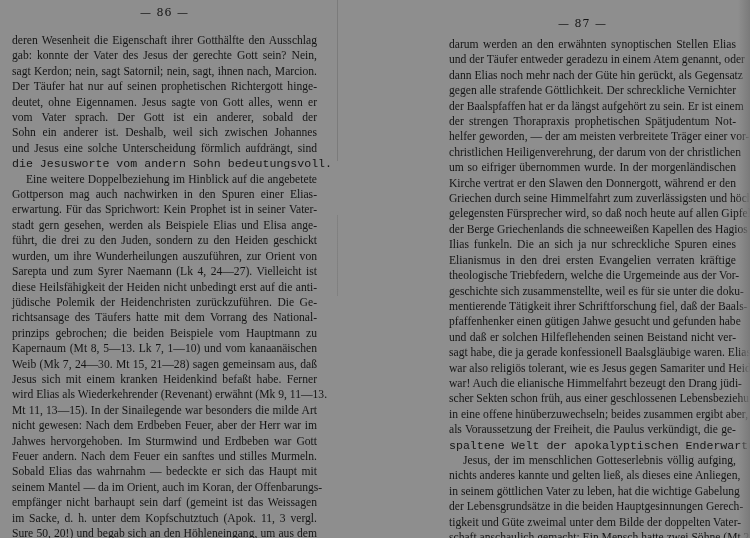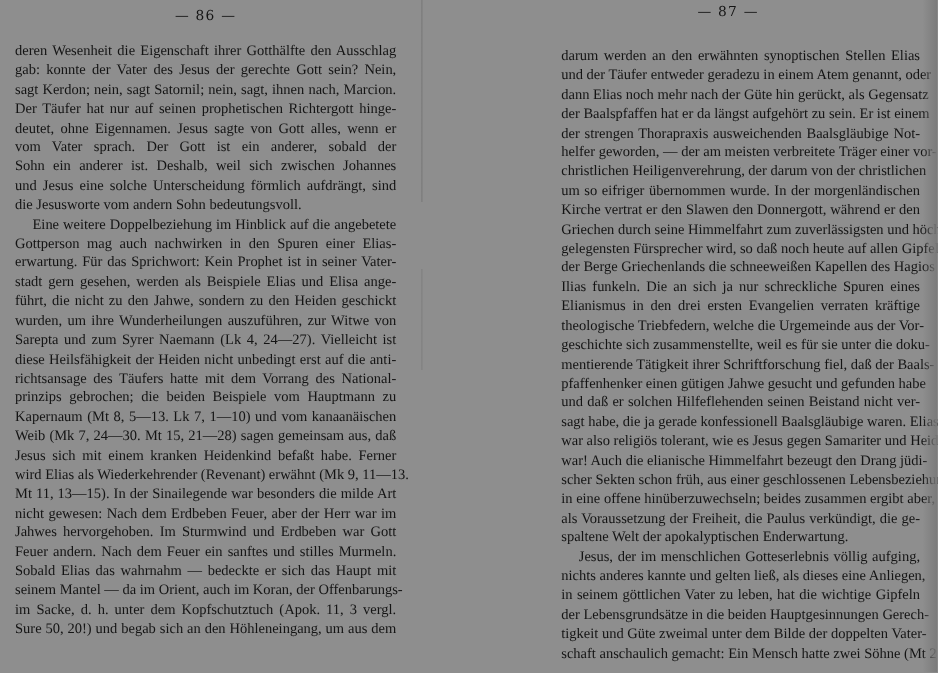--- a/index.html
+++ b/index.html
@@ -20,31 +20,31 @@
       opacity:.6;
     }
     .edge-right {
       position:absolute; right:0; top:0; width:12px; height:538px;
       background:linear-gradient(90deg, transparent, #7a7a7a);
     }
     .pagenum {
       position:absolute; font-size:11px; letter-spacing:1px;
     }
     .page-left .pagenum { left:140px; top:6px; }
-    .page-right .pagenum { left:178px; top:3px; }
+    .page-right .pagenum { left:178px; top:17px; }
     .text {
       position:absolute;
       font-size:11.6px; line-height:15.4px;
       text-align:justify;
       font-family:"Liberation Serif", "DejaVu Serif", serif;
     }
     .page-left .text { left:12px; top:33px; width:305px; }
     .page-right .text { left:69px; top:37px; width:287px; }
     .line { display:block; white-space:nowrap; text-align-last:justify; }
-    .line.last { text-align-last:left; }
+    .line.last { text-align-last:left;font-family:Liberation Mono, monospace; }
     .line.indent { padding-left:14px; }
   </style>
 </head>
 <body>
 
 <div class="spread">
 
   <div class="page page-left">
     <div class="pagenum">— 86 —</div>
     <div class="text" id="left-body">
@@ -54,51 +54,54 @@
         <span class="line">Der Täufer hat nur auf seinen prophetischen Richtergott hinge-</span>
         <span class="line">deutet, ohne Eigennamen. Jesus sagte von Gott alles, wenn er</span>
         <span class="line">vom Vater sprach. Der Gott ist ein anderer, sobald der</span>
         <span class="line">Sohn ein anderer ist. Deshalb, weil sich zwischen Johannes</span>
         <span class="line">und Jesus eine solche Unterscheidung förmlich aufdrängt, sind</span>
         <span class="line last">die Jesusworte vom andern Sohn bedeutungsvoll.</span>
         <span class="line indent">Eine weitere Doppelbeziehung im Hinblick auf die angebetete</span>
         <span class="line">Gottperson mag auch nachwirken in den Spuren einer Elias-</span>
         <span class="line">erwartung. Für das Sprichwort: Kein Prophet ist in seiner Vater-</span>
         <span class="line">stadt gern gesehen, werden als Beispiele Elias und Elisa ange-</span>
-        <span class="line">führt, die nicht zu den Jahwe, sondern zu den Heiden geschickt</span>
-        <span class="line">wurden, um ihre Wunderheilungen auszuführen, zur Witwe von</span>
+        <span class="line">führt, die drei zu den Juden, sondern zu den Heiden geschickt</span>
+        <span class="line">wurden, um ihre Wunderheilungen auszuführen, zur Orient von</span>
         <span class="line">Sarepta und zum Syrer Naemann (Lk 4, 24—27). Vielleicht ist</span>
         <span class="line">diese Heilsfähigkeit der Heiden nicht unbedingt erst auf die anti-</span>
+        <span class="line">jüdische Polemik der Heidenchristen zurückzuführen. Die Ge-</span>
         <span class="line">richtsansage des Täufers hatte mit dem Vorrang des National-</span>
         <span class="line">prinzips gebrochen; die beiden Beispiele vom Hauptmann zu</span>
         <span class="line">Kapernaum (Mt 8, 5—13. Lk 7, 1—10) und vom kanaanäischen</span>
         <span class="line">Weib (Mk 7, 24—30. Mt 15, 21—28) sagen gemeinsam aus, daß</span>
         <span class="line">Jesus sich mit einem kranken Heidenkind befaßt habe. Ferner</span>
         <span class="line">wird Elias als Wiederkehrender (Revenant) erwähnt (Mk 9, 11—13.</span>
         <span class="line">Mt 11, 13—15). In der Sinailegende war besonders die milde Art</span>
         <span class="line">nicht gewesen: Nach dem Erdbeben Feuer, aber der Herr war im</span>
         <span class="line">Jahwes hervorgehoben. Im Sturmwind und Erdbeben war Gott</span>
         <span class="line">Feuer andern. Nach dem Feuer ein sanftes und stilles Murmeln.</span>
         <span class="line">Sobald Elias das wahrnahm — bedeckte er sich das Haupt mit</span>
         <span class="line">seinem Mantel — da im Orient, auch im Koran, der Offenbarungs-</span>
+        <span class="line">empfänger nicht barhaupt sein darf (gemeint ist das Weissagen</span>
         <span class="line">im Sacke, d. h. unter dem Kopfschutztuch (Apok. 11, 3 vergl.</span>
         <span class="line">Sure 50, 20!) und begab sich an den Höhleneingang, um aus dem</span>
       </div>
   </div>
 
   <div class="gutter"></div>
 
   <div class="page page-right">
     <div class="pagenum">— 87 —</div>
     <div class="text" id="right-body">
         <span class="line">darum werden an den erwähnten synoptischen Stellen Elias</span>
         <span class="line">und der Täufer entweder geradezu in einem Atem genannt, oder</span>
         <span class="line">dann Elias noch mehr nach der Güte hin gerückt, als Gegensatz</span>
+        <span class="line">gegen alle strafende Göttlichkeit. Der schreckliche Vernichter</span>
         <span class="line">der Baalspfaffen hat er da längst aufgehört zu sein. Er ist einem</span>
-        <span class="line">der strengen Thorapraxis ausweichenden Baalsgläubige Not-</span>
+        <span class="line">der strengen Thorapraxis prophetischen Spätjudentum Not-</span>
         <span class="line">helfer geworden, — der am meisten verbreitete Träger einer vor-</span>
         <span class="line">christlichen Heiligenverehrung, der darum von der christlichen</span>
         <span class="line">um so eifriger übernommen wurde. In der morgenländischen</span>
         <span class="line">Kirche vertrat er den Slawen den Donnergott, während er den</span>
         <span class="line">Griechen durch seine Himmelfahrt zum zuverlässigsten und höchst</span>
         <span class="line">gelegensten Fürsprecher wird, so daß noch heute auf allen Gipfeln</span>
         <span class="line">der Berge Griechenlands die schneeweißen Kapellen des Hagios</span>
         <span class="line">Ilias funkeln. Die an sich ja nur schreckliche Spuren eines</span>
         <span class="line">Elianismus in den drei ersten Evangelien verraten kräftige</span>
         <span class="line">theologische Triebfedern, welche die Urgemeinde aus der Vor-</span>
@@ -108,21 +111,21 @@
         <span class="line">und daß er solchen Hilfeflehenden seinen Beistand nicht ver-</span>
         <span class="line">sagt habe, die ja gerade konfessionell Baalsgläubige waren. Elias</span>
         <span class="line">war also religiös tolerant, wie es Jesus gegen Samariter und Heiden</span>
         <span class="line">war! Auch die elianische Himmelfahrt bezeugt den Drang jüdi-</span>
         <span class="line">scher Sekten schon früh, aus einer geschlossenen Lebensbeziehung</span>
         <span class="line">in eine offene hinüberzuwechseln; beides zusammen ergibt aber,</span>
         <span class="line">als Voraussetzung der Freiheit, die Paulus verkündigt, die ge-</span>
         <span class="line last">spaltene Welt der apokalyptischen Enderwartung.</span>
         <span class="line indent">Jesus, der im menschlichen Gotteserlebnis völlig aufging,</span>
         <span class="line">nichts anderes kannte und gelten ließ, als dieses eine Anliegen,</span>
-        <span class="line">in seinem göttlichen Vater zu leben, hat die wichtige Gipfeln</span>
+        <span class="line">in seinem göttlichen Vater zu leben, hat die wichtige Gabelung</span>
         <span class="line">der Lebensgrundsätze in die beiden Hauptgesinnungen Gerech-</span>
         <span class="line">tigkeit und Güte zweimal unter dem Bilde der doppelten Vater-</span>
         <span class="line">schaft anschaulich gemacht: Ein Mensch hatte zwei Söhne (Mt 21,</span>
       </div>
   </div>
 
   <div class="edge-right"></div>
 </div>
 
 </body></html>

